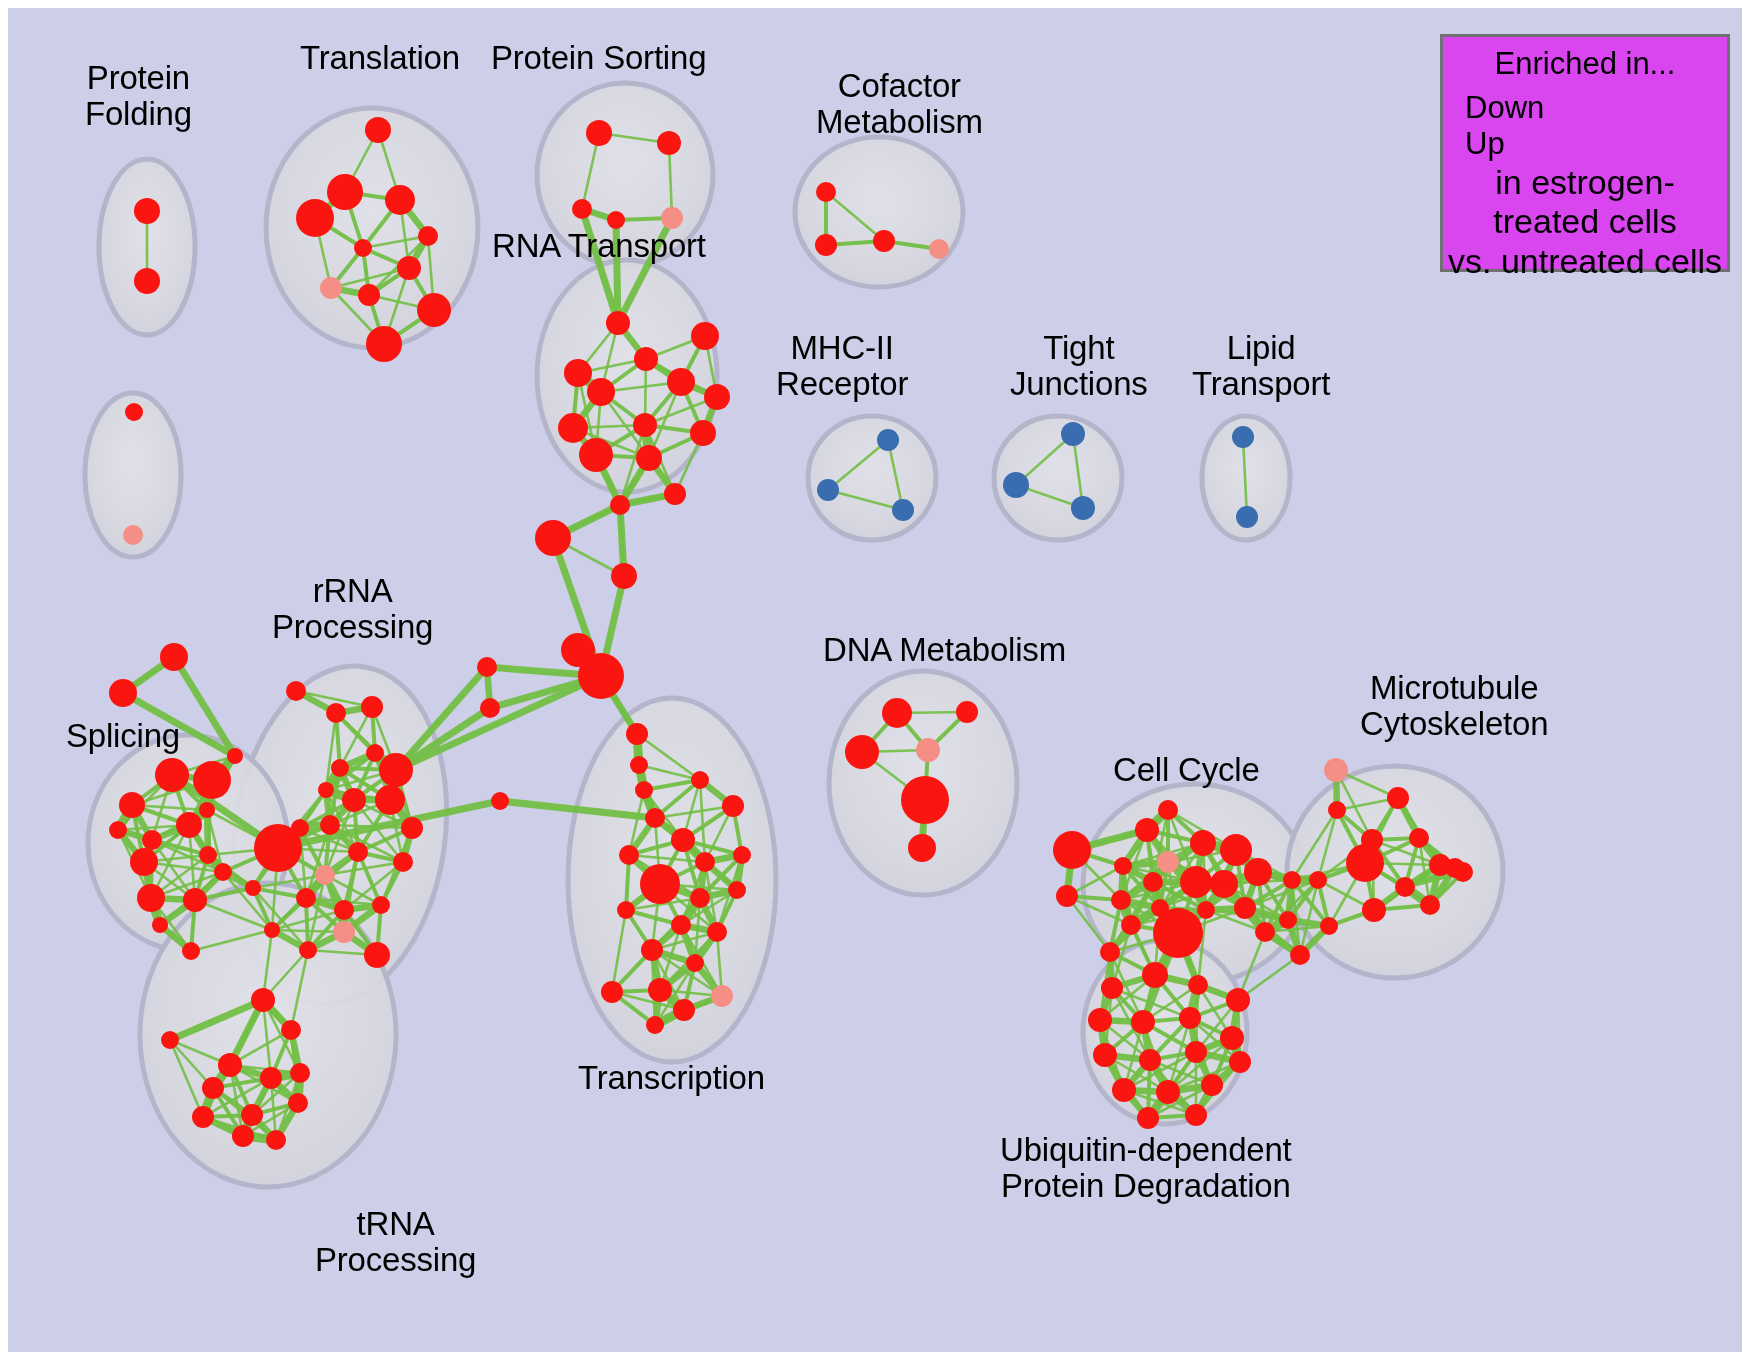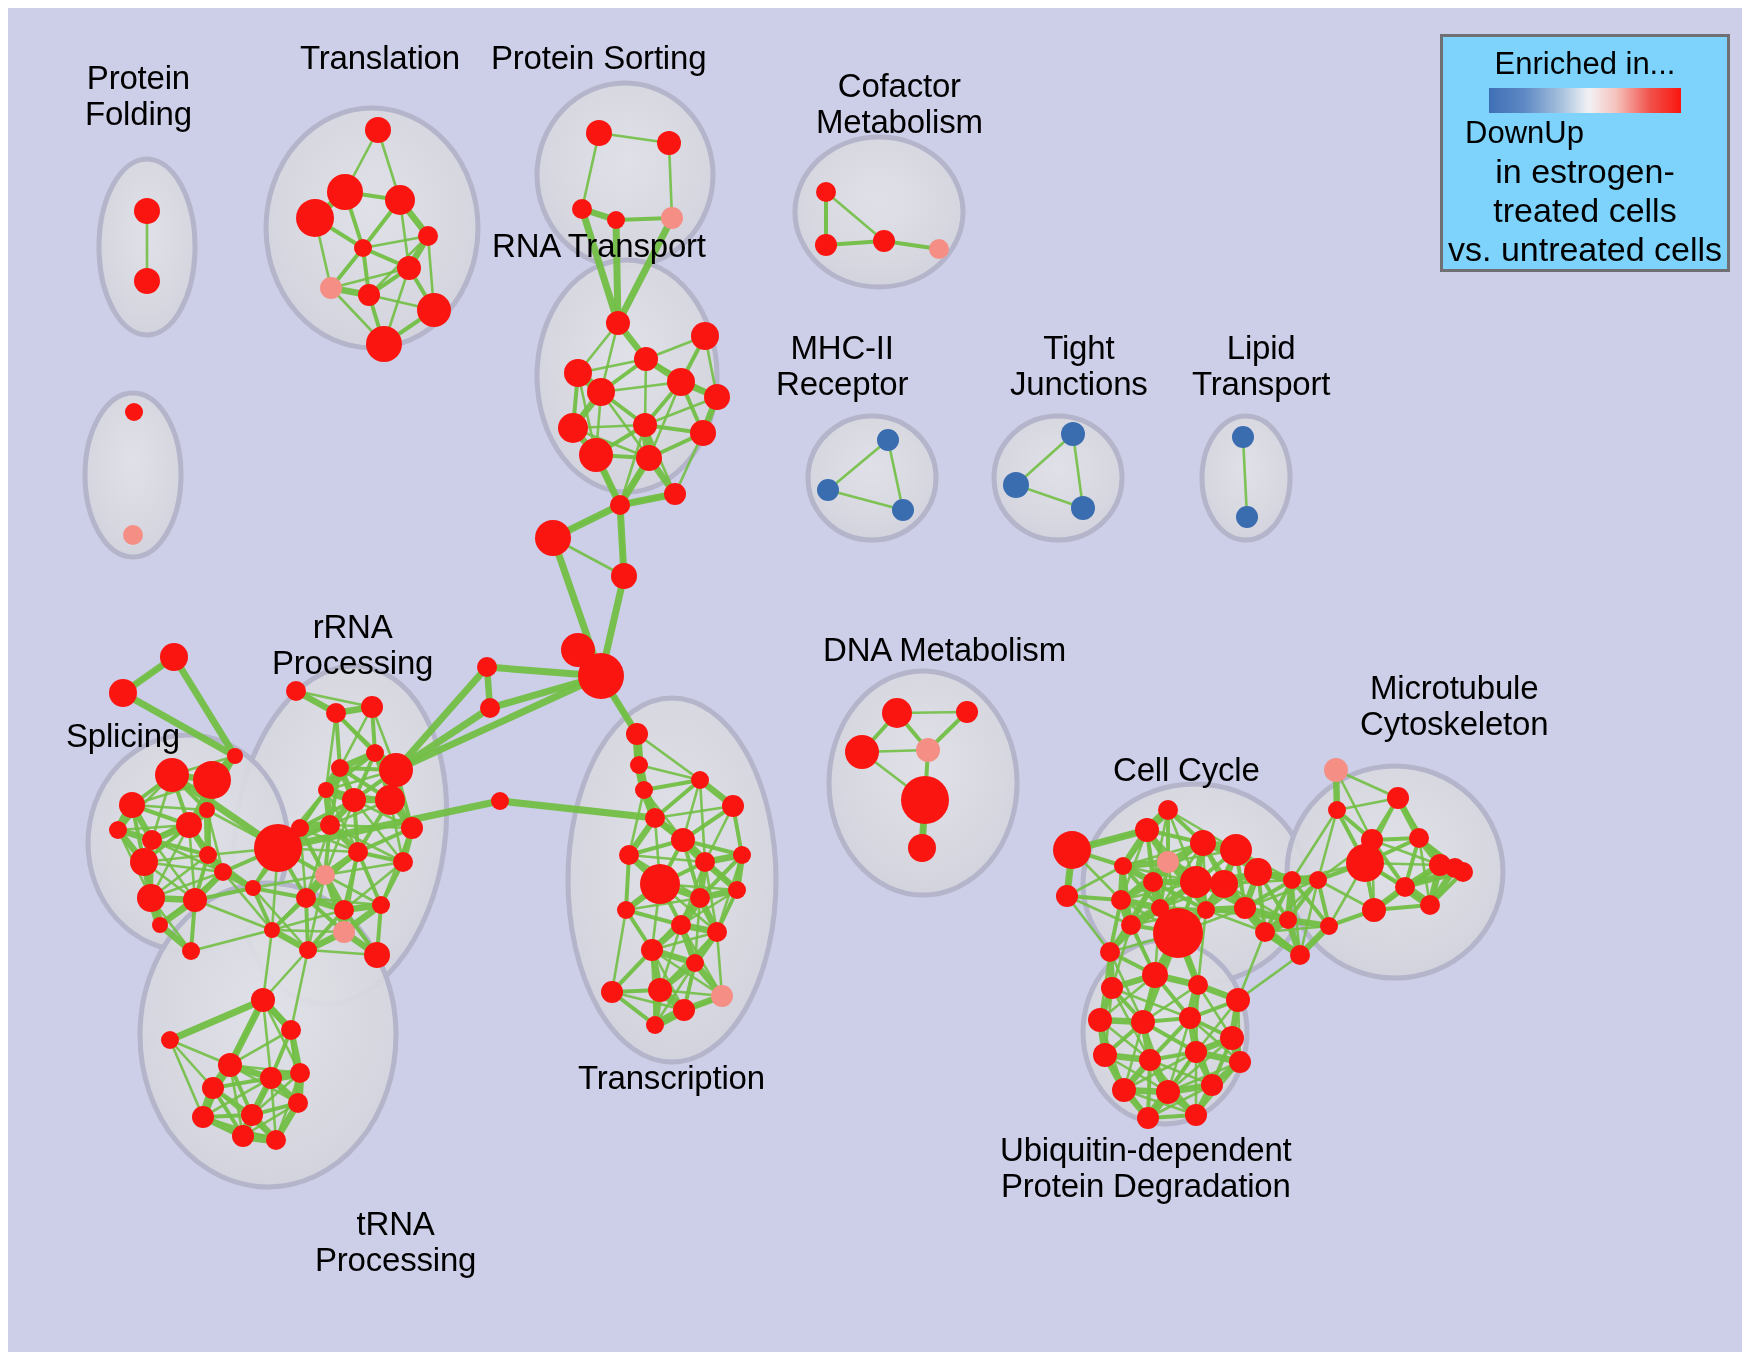--- a/index.html
+++ b/index.html
@@ -28,39 +28,40 @@
     line-height:1.08;
     font-weight:400;
     text-align:center;
     white-space:pre;
     letter-spacing:-0.2px;
     pointer-events:none;
   }
   .legend-box{
     position:absolute;
     box-sizing:border-box;
-    background:#7dd3fc;
+    background:#d946ef;
     border:3px solid #6f6f74;
     display:flex;
     flex-direction:column;
     align-items:center;
     justify-content:flex-start;
   }
   .legend-title{
     font-size:31px;color:#000;margin-top:9px;margin-bottom:6px;
     font-family:"Liberation Sans", sans-serif;
   }
   .legend-bar{
     width:192px;height:62px;
     background:linear-gradient(to right,#3f6fb5 0%,#5d88c4 18%,#a8c2de 38%,#f2f2f4 52%,#f6c3be 66%,#f0524a 84%,#fb1510 100%);
   }
   .legend-ends{
-    width:240px;display:flex;
+    width:240px;display:flex;justify-content:space-between;
     font-size:31px;color:#000;margin-top:2px;
     font-family:"Liberation Sans", sans-serif;
+    flex-direction:column;
   }
   .legend-sub{
     font-size:34px;color:#000;text-align:center;line-height:1.14;margin-top:1px;
     font-family:"Liberation Sans", sans-serif;
   }
 </style>
 </head>
 <body>
 
 <div id="stage">
@@ -973,21 +974,21 @@
       <div class="cluster-label" style="left: 491px; top: 40px;">Protein Sorting</div>
       <div class="cluster-label" style="left: 492px; top: 228px;">RNA Transport</div>
       <div class="cluster-label" style="left: 816px; top: 68px;">Cofactor
 Metabolism</div>
       <div class="cluster-label" style="left: 776px; top: 330px;">MHC-II
 Receptor</div>
       <div class="cluster-label" style="left: 1010px; top: 330px;">Tight
 Junctions</div>
       <div class="cluster-label" style="left: 1192px; top: 330px;">Lipid
 Transport</div>
-      <div class="cluster-label" style="left: 272px; top: 573px; margin-top: 36px;">rRNA
+      <div class="cluster-label" style="left: 272px; top: 573px;">rRNA
 Processing</div>
       <div class="cluster-label" style="left: 66px; top: 718px;">Splicing</div>
       <div class="cluster-label" style="left: 315px; top: 1206px;">tRNA
 Processing</div>
       <div class="cluster-label" style="left: 578px; top: 1060px;">Transcription</div>
       <div class="cluster-label" style="left: 823px; top: 632px;">DNA Metabolism</div>
       <div class="cluster-label" style="left: 1113px; top: 752px;">Cell Cycle</div>
       <div class="cluster-label" style="left: 1320px; top: 670px; margin-left: 40px;">Microtubule
 Cytoskeleton</div>
       <div class="cluster-label" style="left: 1000px; top: 1094px; margin-top: 38px;">Ubiquitin-dependent

